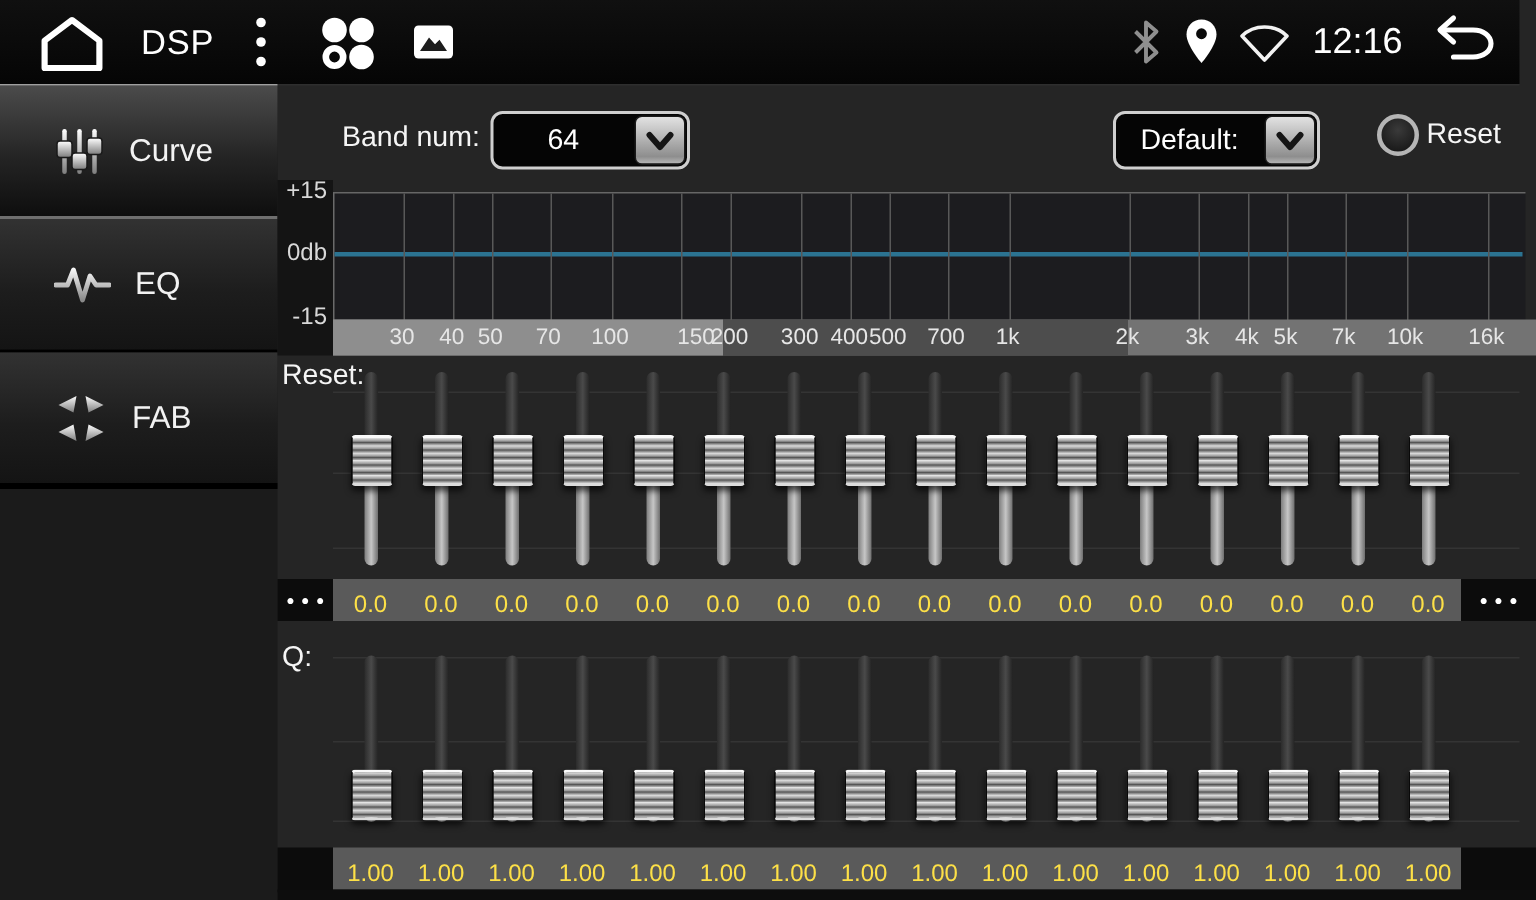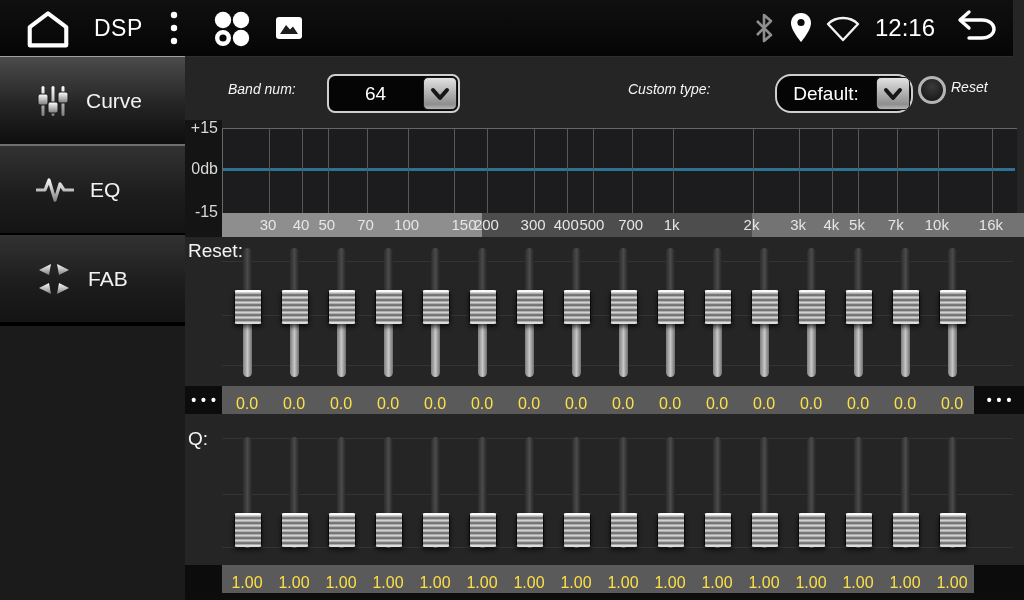--- a/index.html
+++ b/index.html
@@ -21,21 +21,21 @@
   #sidebar{left:0;top:56px;width:185px;height:544px;background:#1b1b1b;}
   .nav-item{position:relative;height:87px;display:flex;align-items:center;padding-left:36px;
             background:linear-gradient(180deg,#323232,#1d1d1d 55%,#141414);
             border-bottom:2px solid #000;cursor:pointer;}
   .nav-item.selected{background:linear-gradient(180deg,#4b4b4b,#242424 55%,#0e0e0e);
             border-top:1px solid #9f9f9f;border-bottom:2px solid #6f6f6f;}
   .nav-label{color:#f2f2f2;font-size:21px;margin-left:16px;}
   .nav-div{height:2px;background:#000;}
 
   
-  .ctl-label{color:#f5f5f5;font-size:14px;font-style:italic;}
+  .ctl-label{color:#f5f5f5;font-size:19px;}
   .dropdown{display:flex;align-items:center;background:#050505;border:2px solid #cfcfcf;
             border-radius:8px;cursor:pointer;}
   .dd-value{flex:1;text-align:center;color:#fff;font-size:19px;}
   .dd-btn{width:32px;height:31px;margin:1px;border-radius:5px;border:1px solid #1a1a1a;
           background:linear-gradient(180deg,#e2e2e2,#8e8e8e 85%,#b5b5b5);
           display:flex;align-items:center;justify-content:center;}
   .radio{width:22px;height:22px;border-radius:50%;border:3px solid #b5b5b5;
          background:radial-gradient(circle at 50% 35%,#3a3a3a,#111);cursor:pointer;}
 
   
@@ -166,22 +166,21 @@
 
   <span class="abs ctl-label" style="left:228px;top:81px;">Band num:</span>
   <div class="abs dropdown" style="left:327px;top:74px;width:129px;height:35px;">
     <span class="dd-value">64</span>
     <div class="dd-btn">
       <svg width="20" height="14" viewBox="0 0 20 14">
           <polyline points="3,3 10,11 17,3" fill="none" stroke="#161616" stroke-width="4" stroke-linecap="round" stroke-linejoin="round"></polyline>
         </svg>
     </div>
   </div>
-  <span class="abs ctl-label" style="left:628px;top:81px;">Custom type:</span>
-  <div class="abs dropdown" style="left:775px;top:74px;width:134px;height:35px;border-radius:16px;">
+  <div class="abs dropdown" style="left:742px;top:74px;width:134px;height:35px;">
     <span class="dd-value">Default:</span>
     <div class="dd-btn">
       <svg width="20" height="14" viewBox="0 0 20 14">
           <polyline points="3,3 10,11 17,3" fill="none" stroke="#161616" stroke-width="4" stroke-linecap="round" stroke-linejoin="round"></polyline>
         </svg>
     </div>
   </div>
   <div class="abs radio" style="left:918px;top:76px;"></div>
   <span class="abs ctl-label" style="left:951px;top:79px;">Reset</span>
 

